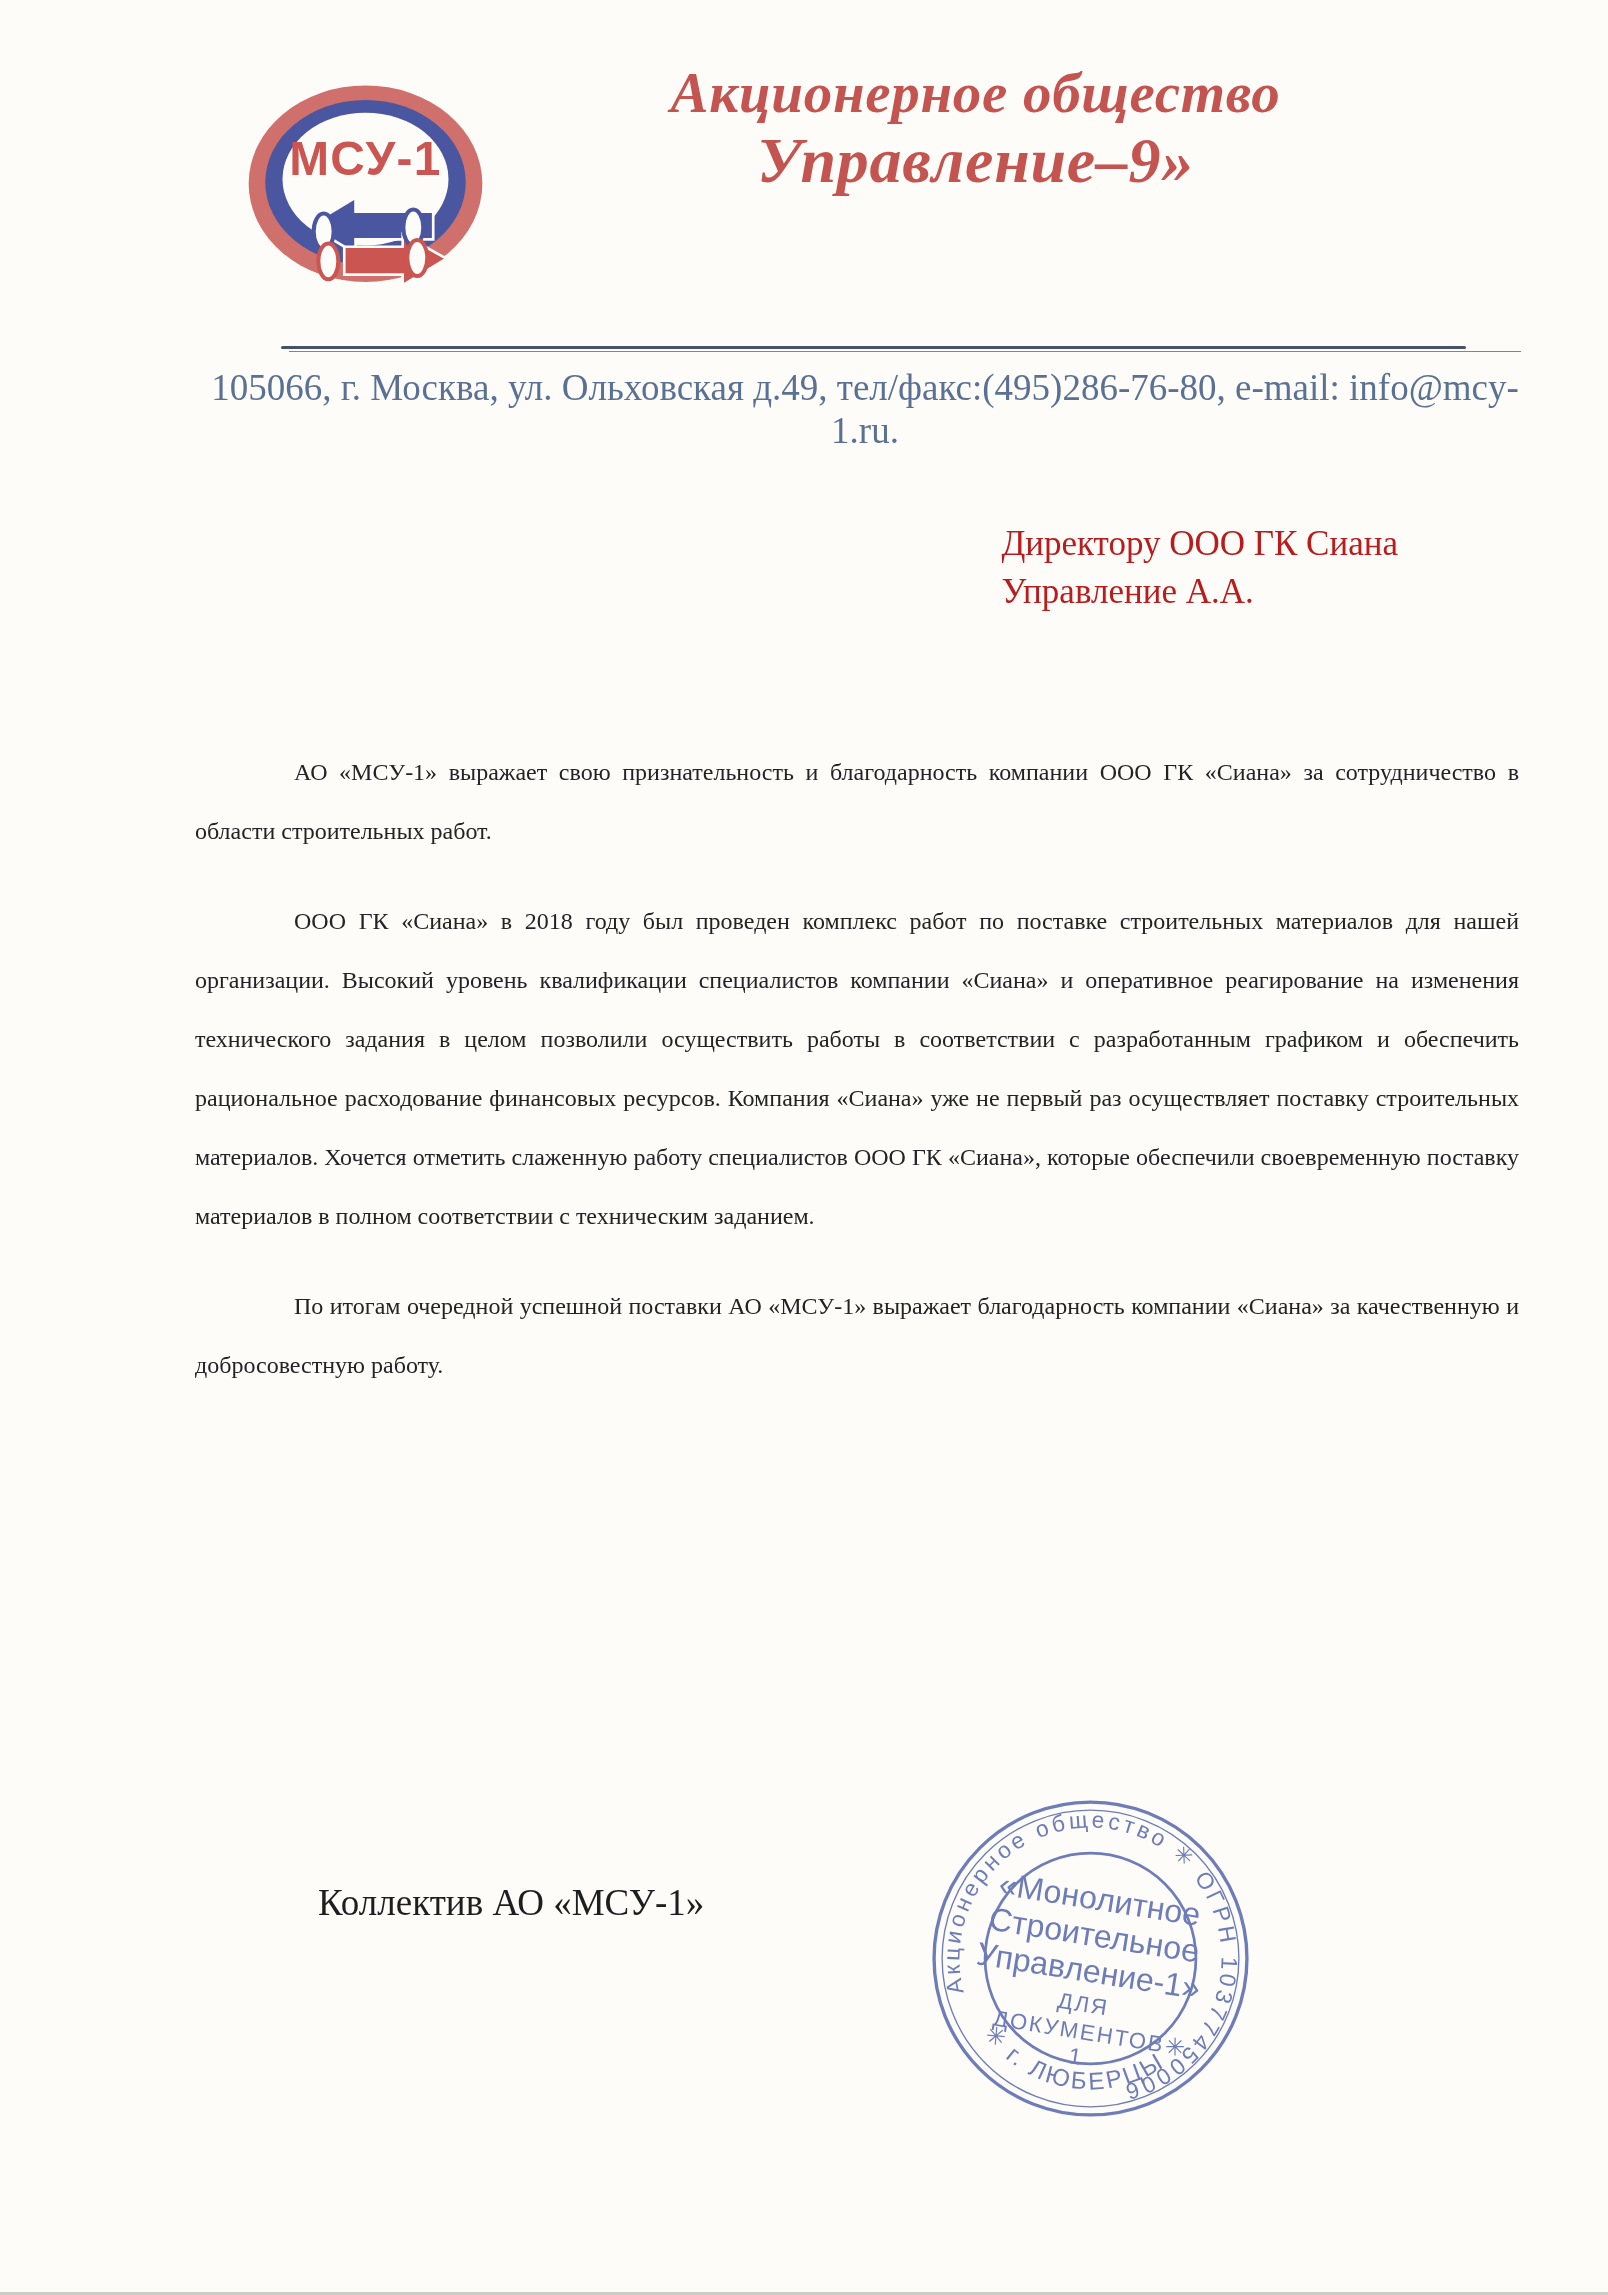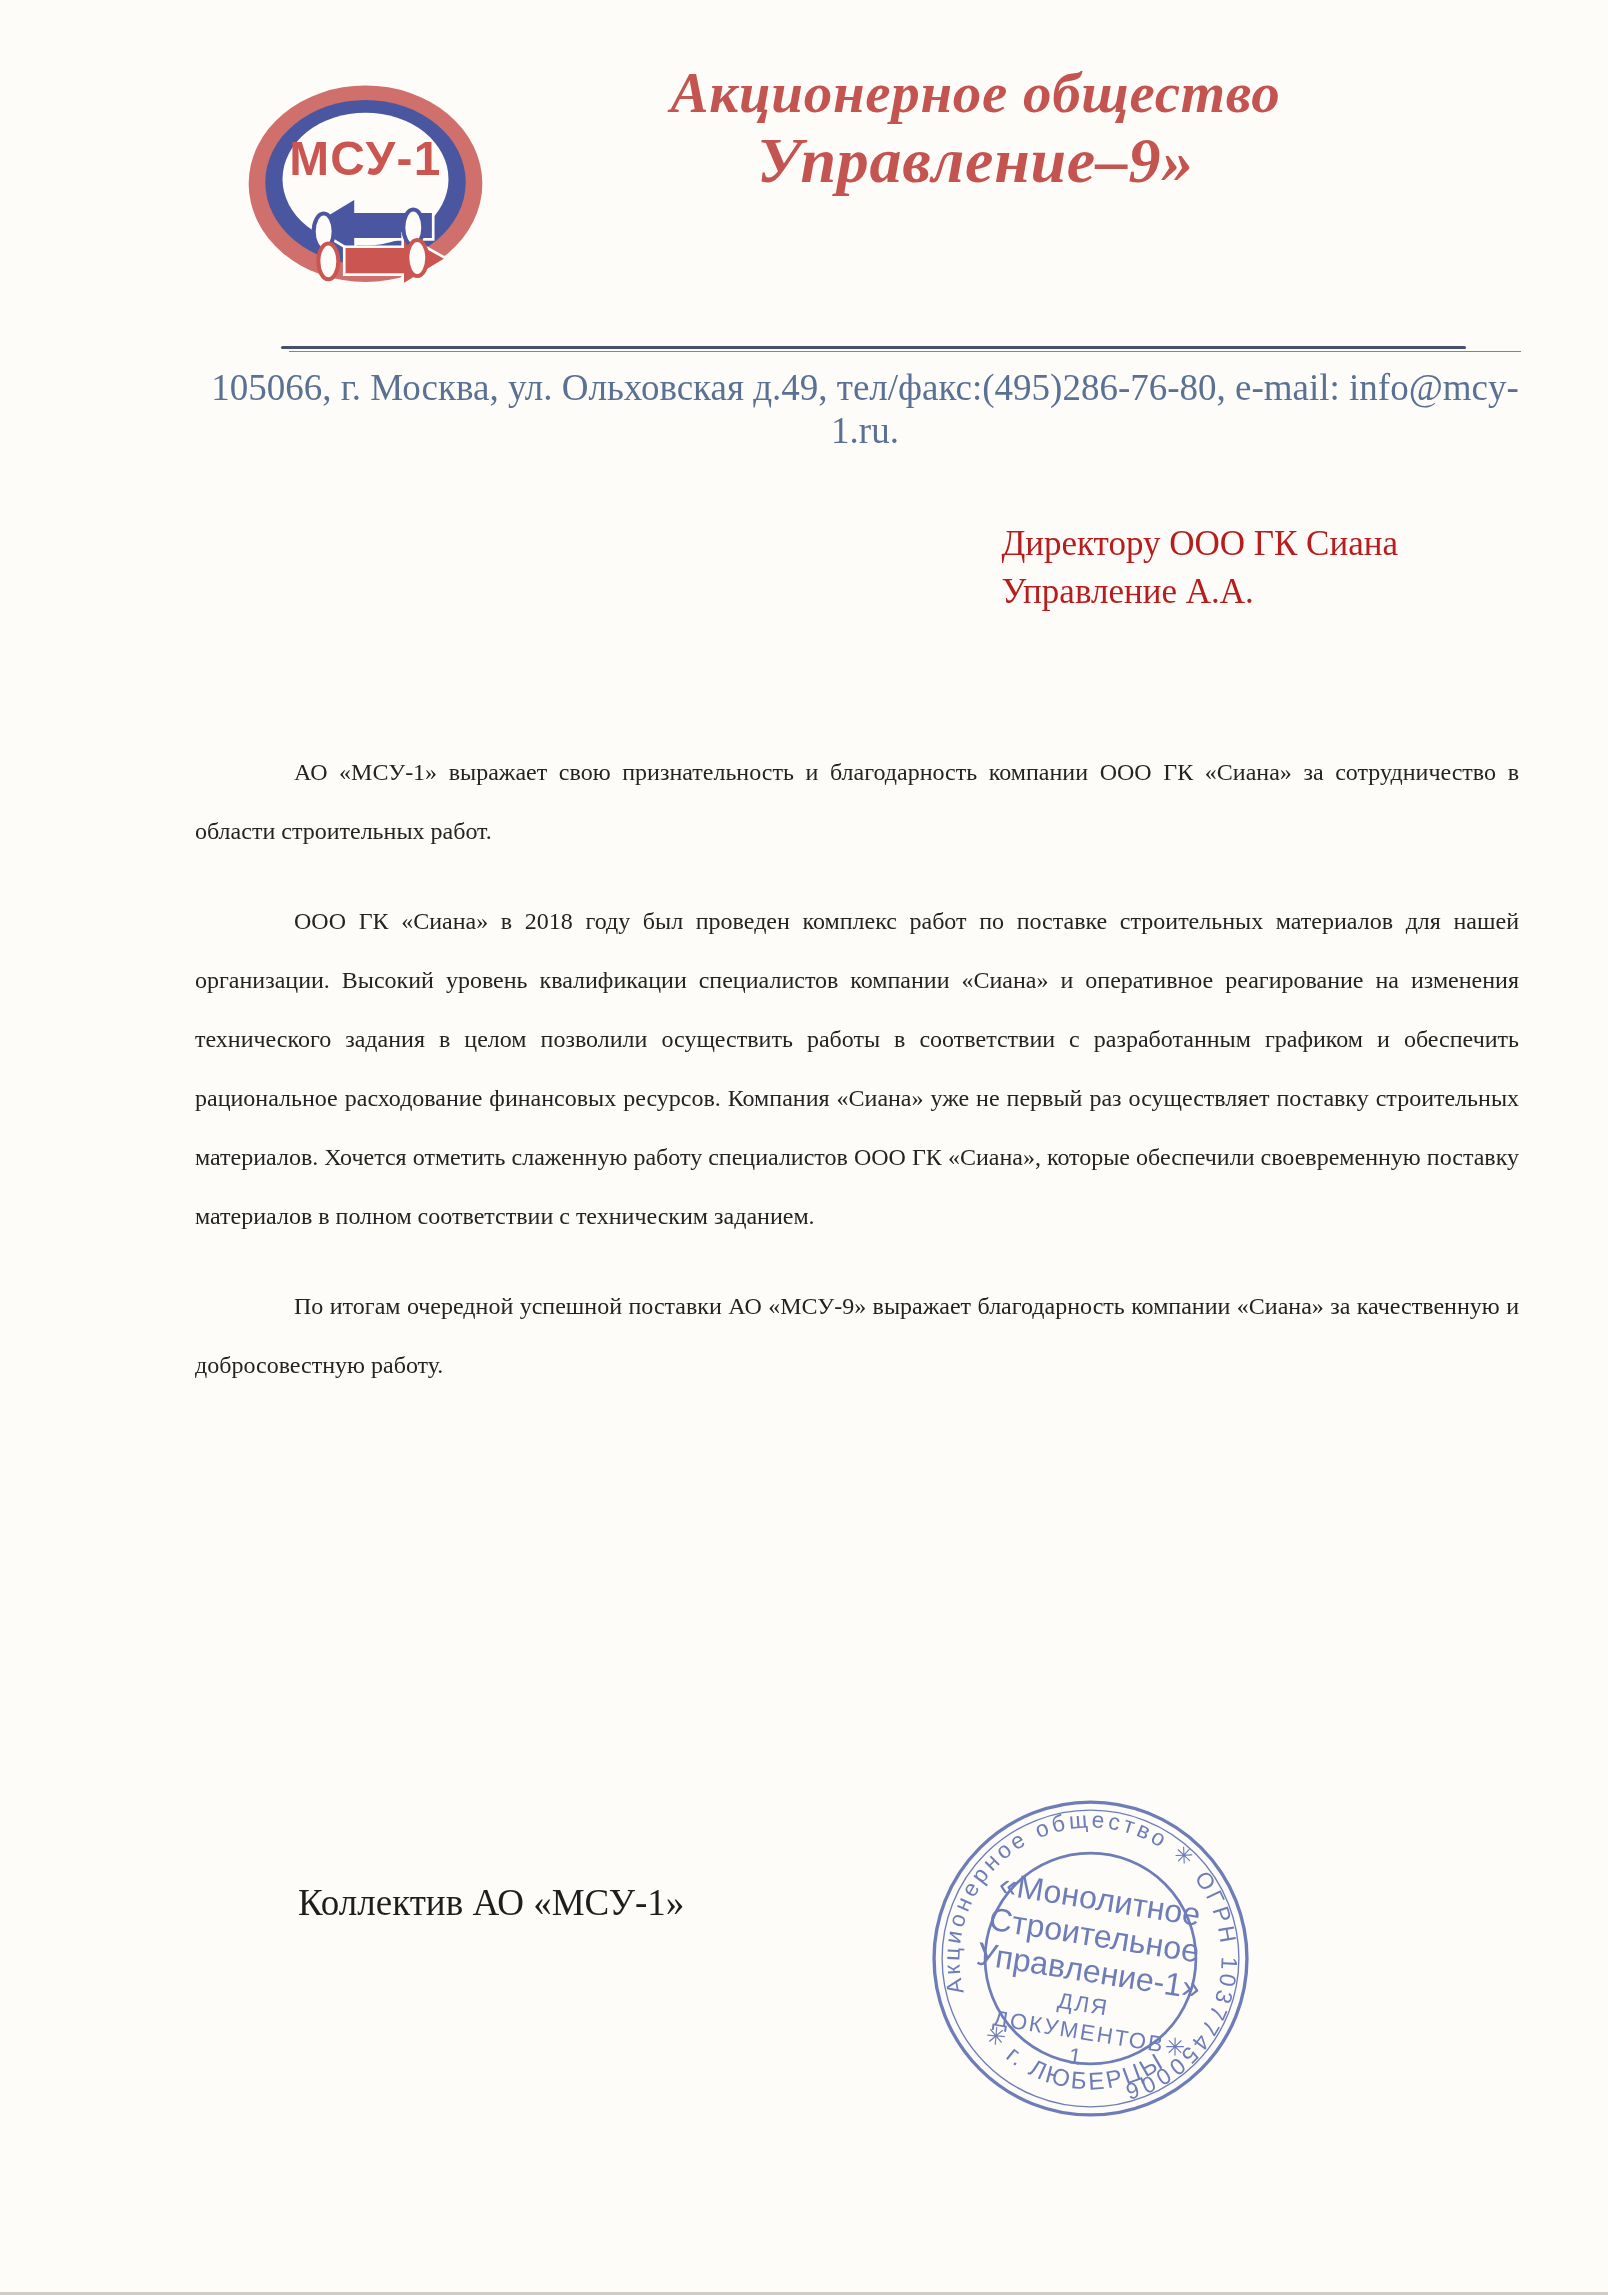--- a/index.html
+++ b/index.html
@@ -49,21 +49,21 @@
   
   .letter-body{
     position:absolute;left:195px;top:743px;width:1324px;
     font-size:24px;line-height:59px;color:#232323;
     text-align:justify;
   }
   .letter-body p{margin:0 0 31px 0;text-indent:99px;}
 
   
   .signature{
-    position:absolute;left:298px;top:1881px;
+    position:absolute;left:318px;top:1881px;
     font-size:37px;color:#1e1e1e;
   }
 
   
   .stamp{
     position:absolute;left:926px;top:1794px;width:329px;height:329px;
     opacity:0.9;
   }
   .stamp text{font-family:"Liberation Sans", sans-serif;}
 
@@ -104,21 +104,21 @@
   <div class="address-line">105066, г. Москва, ул. Ольховская д.49, тел/факс:(495)286-76-80, e-mail: info@mcy-1.ru.</div>
 
   <div class="recipient">
     <div>Директору ООО ГК Сиана</div>
     <div>Управление А.А.</div>
   </div>
 
   <div class="letter-body">
     <p>АО «МСУ-1» выражает свою признательность и благодарность компании ООО ГК «Сиана» за сотрудничество в области строительных работ.</p>
     <p>ООО ГК «Сиана» в 2018 году был проведен комплекс работ по поставке строительных материалов для нашей организации. Высокий уровень квалификации специалистов компании «Сиана» и оперативное реагирование на изменения технического задания в целом позволили осуществить работы  в соответствии с разработанным графиком и обеспечить рациональное расходование финансовых ресурсов. Компания «Сиана» уже не первый раз осуществляет поставку строительных материалов. Хочется отметить слаженную работу специалистов ООО ГК «Сиана», которые обеспечили своевременную поставку материалов в полном соответствии с техническим заданием.</p>
-    <p>По итогам очередной успешной поставки АО «МСУ-9» выражает благодарность компании «Сиана» за качественную и добросовестную работу.</p>
+    <p>По итогам очередной успешной поставки АО «МСУ-1» выражает благодарность компании «Сиана» за качественную и добросовестную работу.</p>
   </div>
 
   <div class="signature">Коллектив АО «МСУ-1»</div>
 
   <svg class="stamp" viewBox="0 0 490 490">
     <defs>
       <path id="stamp-arc-top" d="M 56.6 295.5 A 195 195 0 1 1 295.5 433.4" fill="none"></path>
       <path id="stamp-arc-bottom" d="M 85.3 356.8 A 195 195 0 0 0 404.7 356.8" fill="none"></path>
     </defs>
     <circle cx="245" cy="245" r="233" fill="none" stroke="#5f6fb2" stroke-width="5"></circle>

